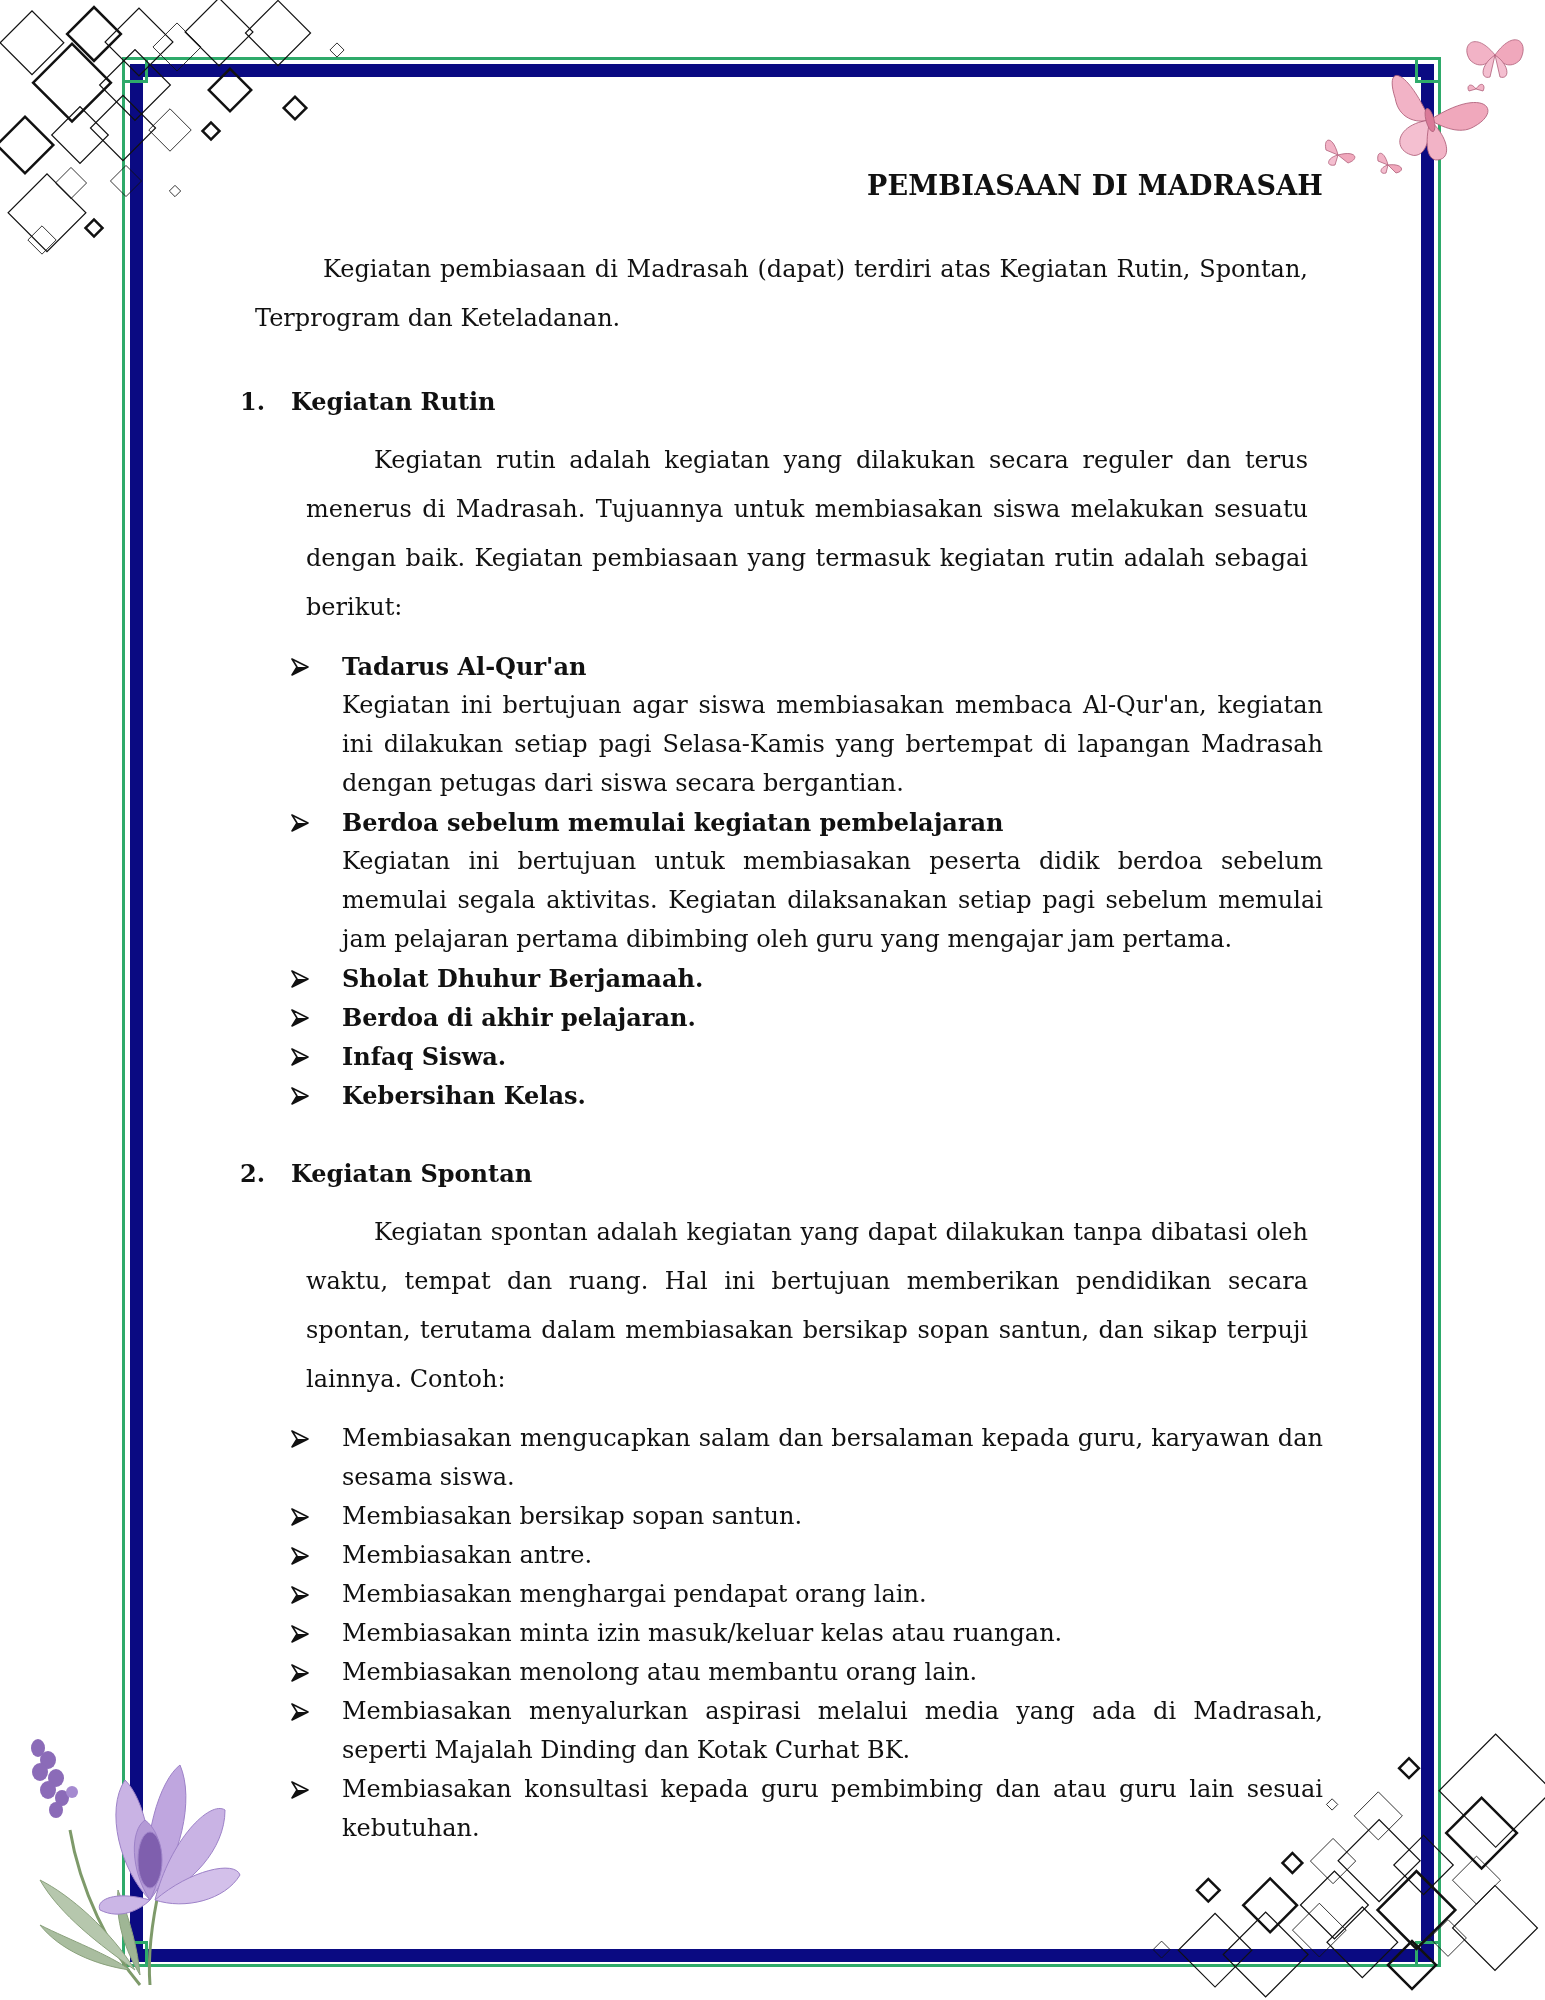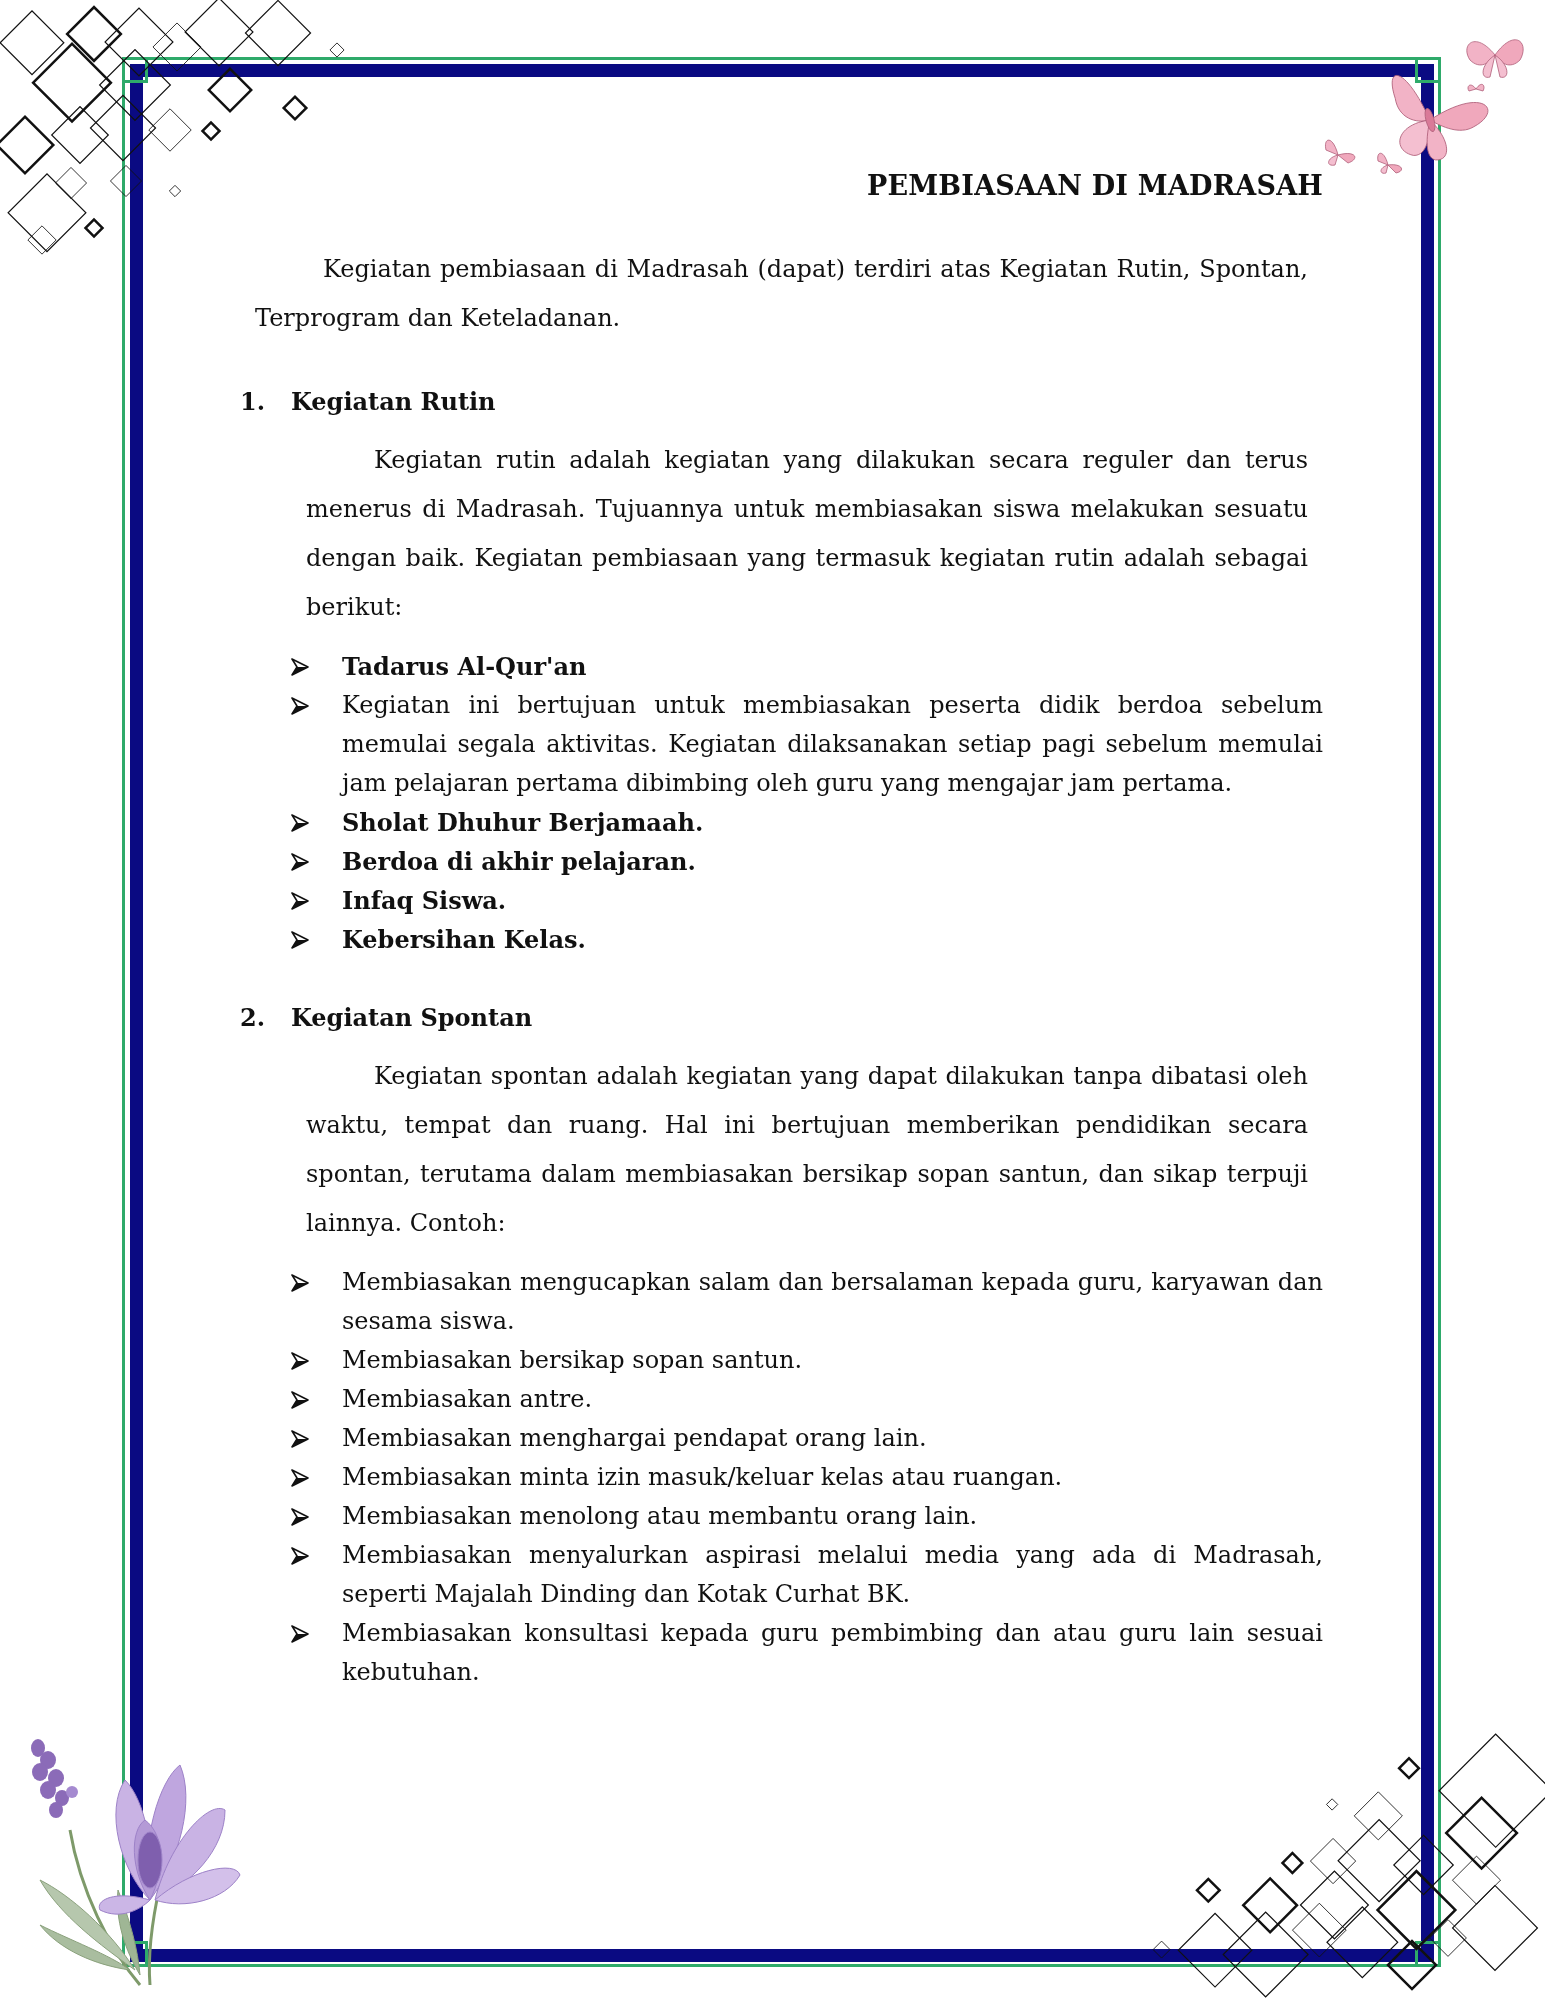--- a/index.html
+++ b/index.html
@@ -180,26 +180,28 @@
       <span>Kegiatan Rutin</span>
     </div>
     <p class="indent">Kegiatan rutin adalah kegiatan yang dilakukan secara reguler dan terus menerus di Madrasah. Tujuannya untuk membiasakan siswa melakukan sesuatu dengan baik. Kegiatan pembiasaan yang termasuk kegiatan rutin adalah sebagai berikut:</p>
     <ul class="bullets">
       <li>
         <svg class="arrow" viewBox="0 0 18 18">
             <path d="M1,1 L17,9 L1,17 L6,9 Z" fill="#fff" stroke="#111" stroke-width="1.6" stroke-linejoin="round"></path>
             <path d="M6,9 L17,9 L1,17Z" fill="#111"></path>
           </svg>
         <div class="b-title">Tadarus Al-Qur'an</div>
-      </li>
-      <li>
-        <svg class="arrow" viewBox="0 0 18 18">
-            <path d="M1,1 L17,9 L1,17 L6,9 Z" fill="#fff" stroke="#111" stroke-width="1.6" stroke-linejoin="round"></path>
-            <path d="M6,9 L17,9 L1,17Z" fill="#111"></path>
-          </svg>
+        <div class="b-desc">Kegiatan ini bertujuan agar siswa membiasakan membaca Al-Qur'an, kegiatan ini dilakukan setiap pagi Selasa-Kamis yang bertempat di lapangan Madrasah dengan petugas dari siswa secara bergantian.</div>
+      </li>
+      <li>
+        <svg class="arrow" viewBox="0 0 18 18">
+            <path d="M1,1 L17,9 L1,17 L6,9 Z" fill="#fff" stroke="#111" stroke-width="1.6" stroke-linejoin="round"></path>
+            <path d="M6,9 L17,9 L1,17Z" fill="#111"></path>
+          </svg>
+        <div class="b-title">Berdoa sebelum memulai kegiatan pembelajaran</div>
         <div class="b-desc">Kegiatan ini bertujuan untuk membiasakan peserta didik berdoa sebelum memulai segala aktivitas. Kegiatan dilaksanakan setiap pagi sebelum memulai jam pelajaran pertama dibimbing oleh guru yang mengajar jam pertama.</div>
       </li>
       <li>
         <svg class="arrow" viewBox="0 0 18 18">
             <path d="M1,1 L17,9 L1,17 L6,9 Z" fill="#fff" stroke="#111" stroke-width="1.6" stroke-linejoin="round"></path>
             <path d="M6,9 L17,9 L1,17Z" fill="#111"></path>
           </svg>
         <div class="b-title">Sholat Dhuhur Berjamaah.</div>
       </li>
       <li>

